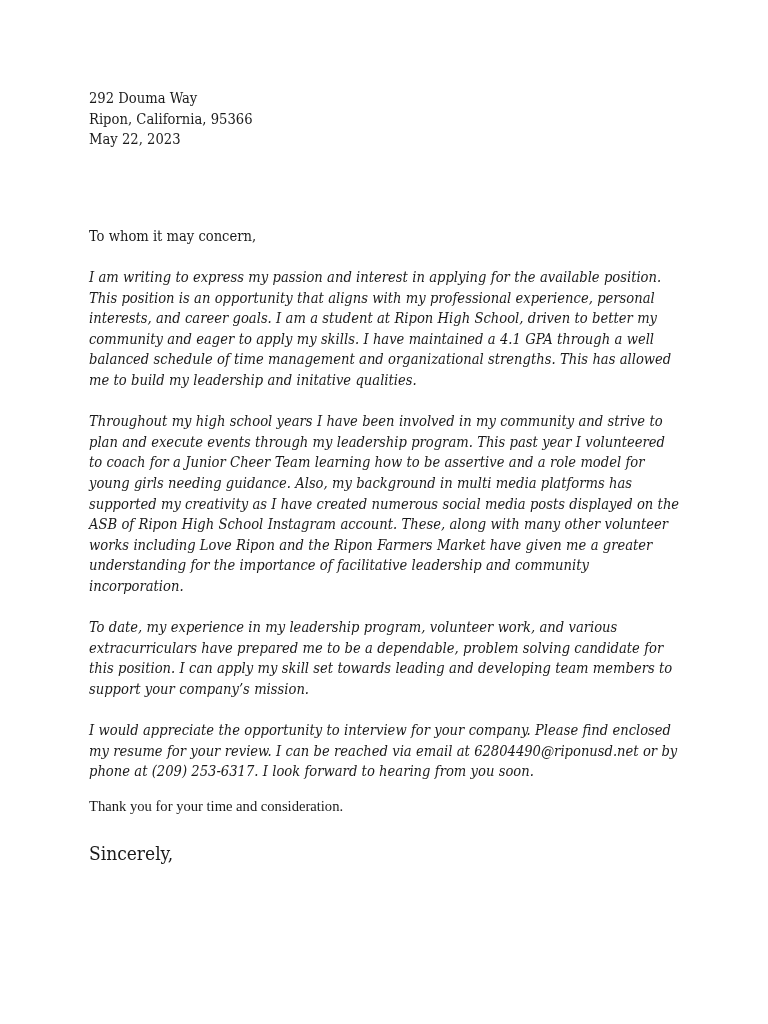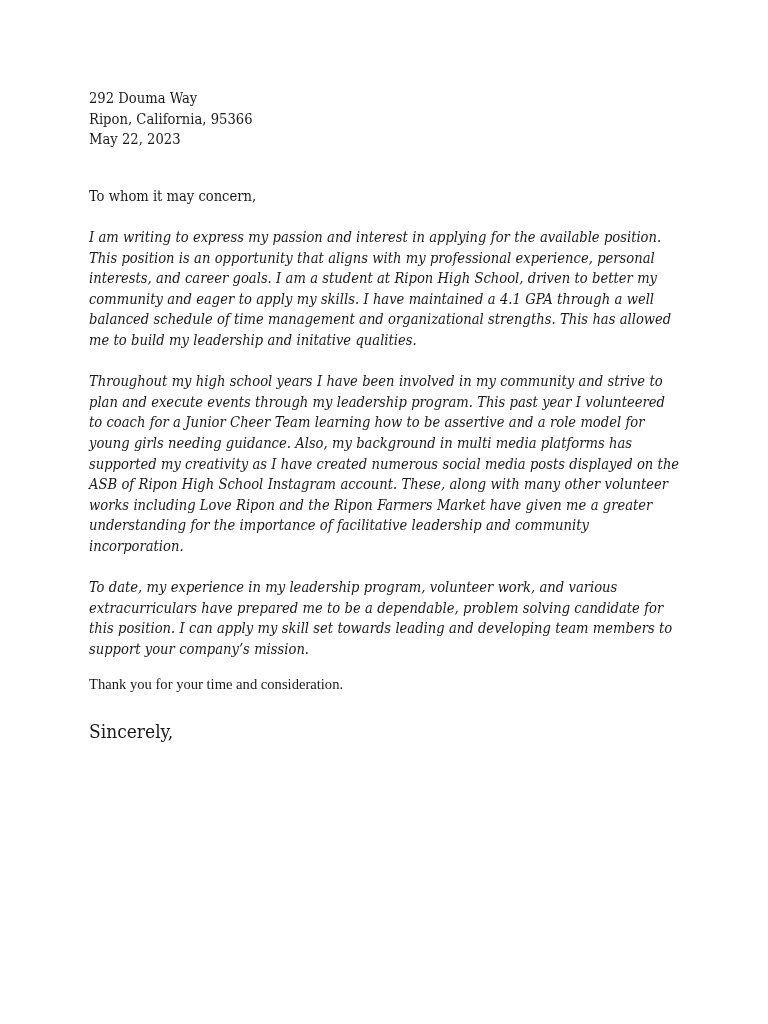--- a/index.html
+++ b/index.html
@@ -36,21 +36,21 @@
     font-size: 14.6px;
     line-height: 20.6px;
     letter-spacing: 0.02px;
   }
   .addr-line {
     display: block;
     white-space: nowrap;
   }
 
   .salutation {
-    margin-top: 36px;
+    margin-top: 76px;
     font-size: 14.6px;
     line-height: 20.6px;
   }
 
   .para {
     margin-top: 20.6px;
     font-size: 14.6px;
     line-height: 20.6px;
     text-align: left;
     word-spacing: 0.15px;
@@ -89,20 +89,21 @@
     </div>
 
     <p class="salutation">To whom it may concern,</p>
 
     <p class="para">I am writing to express my passion and interest in applying for the available position. This position is an opportunity that aligns with my professional experience, personal interests, and career goals. I am a student at Ripon High School, driven to better my community and eager to apply my skills. I have maintained a 4.1 GPA through a well balanced schedule of time management and organizational strengths. This has allowed me to build my leadership and initative qualities.</p>
 
     <p class="para">Throughout my high school years I have been involved in my community and strive to plan and execute events through my leadership program. This past year I volunteered to coach for a Junior Cheer Team learning how to be assertive and a role model for young girls needing guidance. Also, my background in multi media platforms has supported my creativity as I have created numerous social media posts displayed on the ASB of Ripon High School Instagram account. These, along with many other volunteer works including Love Ripon and the Ripon Farmers Market have given me a greater understanding for the importance of facilitative leadership and community incorporation.</p>
 
     <p class="para">To date, my experience in my leadership program, volunteer work, and various extracurriculars have prepared me to be a dependable, problem solving candidate for this position. I can apply my skill set towards leading and developing team members to support your company’s mission.</p>
 
+    <p class="para">I would appreciate the opportunity to interview for your company. Please find enclosed my resume for your review. I can be reached via email at 62804490@riponusd.net or by phone at (209) 253-6317. I look forward to hearing from you soon.</p>
 
     <p class="closing-thanks">Thank you for your time and consideration.</p>
 
     <p class="closing-sincerely">Sincerely,</p>
 
 
   </div>
 </div>
 
 </body></html>

